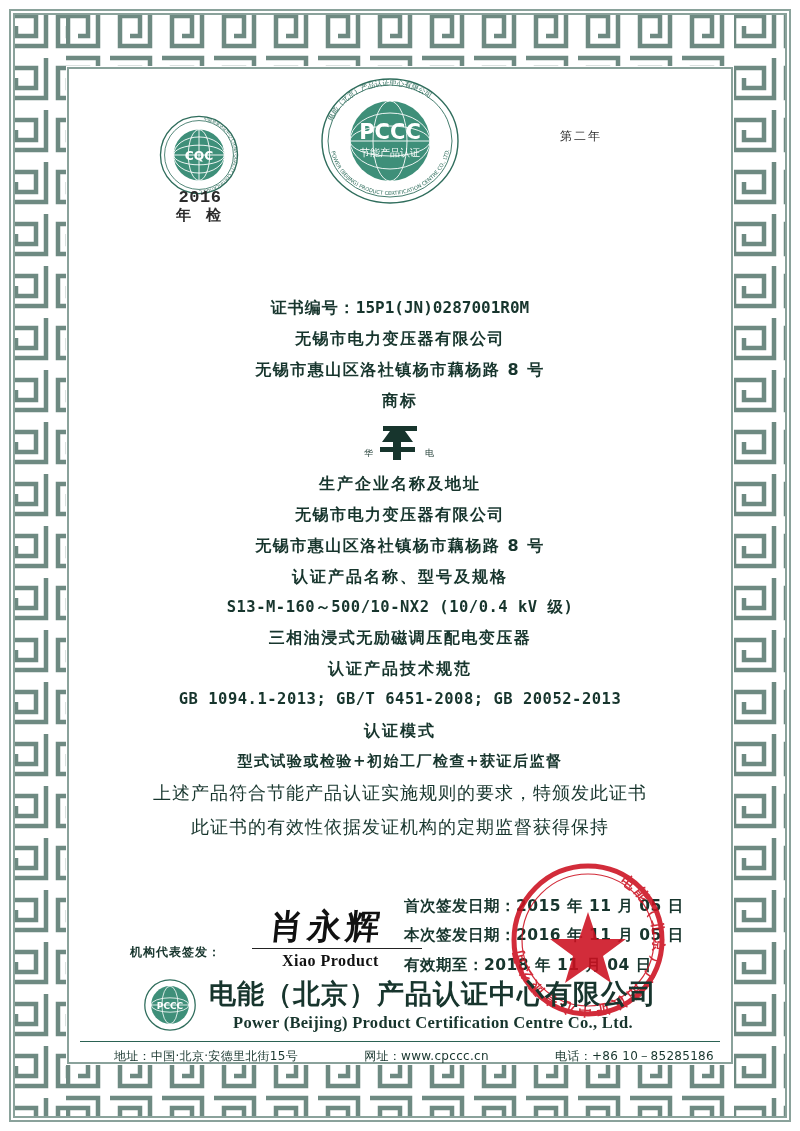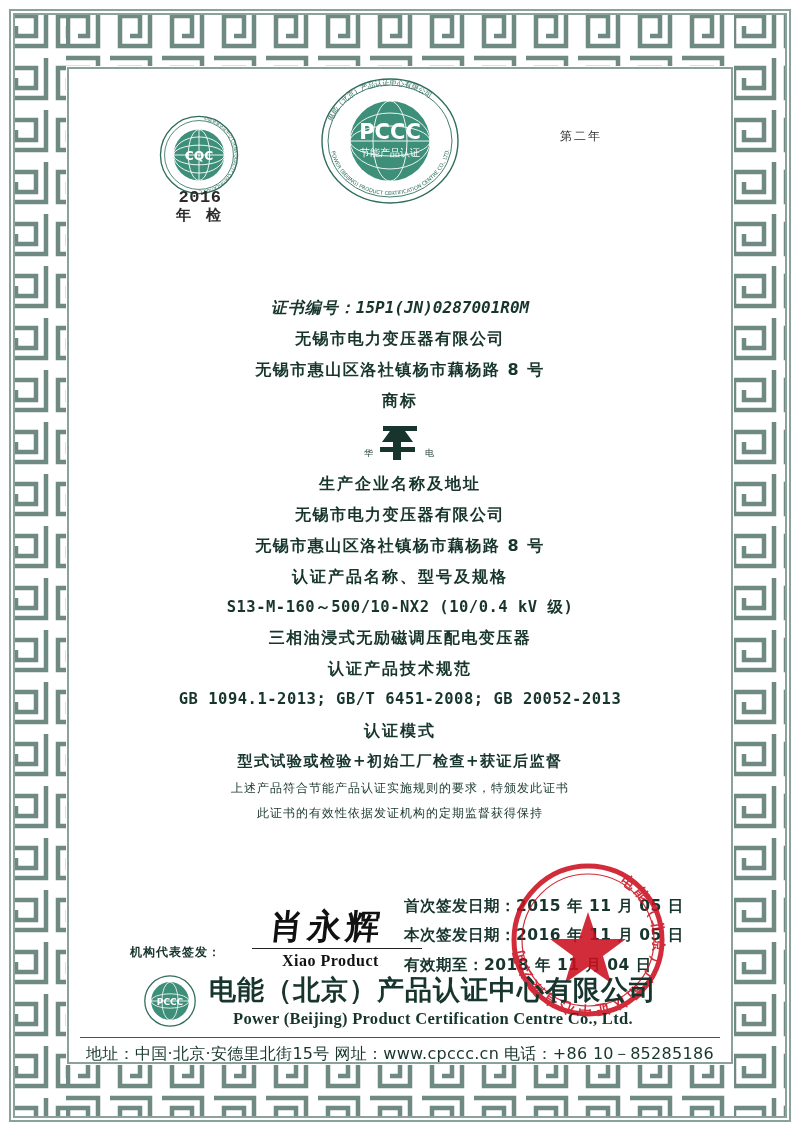--- a/index.html
+++ b/index.html
@@ -122,31 +122,30 @@
   .line.mono {
     font-family: "DejaVu Sans Mono", monospace;
     font-size: 15.5px;
     letter-spacing: 0.5px;
     font-weight: bold;
   }
   .cert-no {
     font-size: 16px;
     font-weight: bold;
     letter-spacing: 1px;
-    font-style: italic;
   }
   .cert-no .num {
     font-family: "DejaVu Sans Mono", monospace;
     letter-spacing: 0;
   }
   .line.small {
     font-size: 15px;
   }
   .line.statement {
-    font-size: 12px;
+    font-size: 18px;
     letter-spacing: 1px;
     margin-top: 4px;
   }
 
   
   .trademark {
     margin: 2px auto 6px auto;
     width: 90px;
     height: 46px;
     position: relative;
@@ -266,25 +265,26 @@
     margin-top: 3px;
   }
   .footer-rule {
     margin: 8px auto 6px auto;
     width: 100%;
     border-bottom: 1.5px solid #2b6253;
   }
   .footer-contacts {
     display: flex;
     justify-content: space-between;
-    font-size: 16px;
+    font-size: 12px;
     color: #17352d;
     font-family: "DejaVu Sans", sans-serif;
     letter-spacing: 0.3px;
     padding: 0 6px;
+    margin-left: 28px;
   }
 </style>
 </head>
 <body>
 
 <div class="certificate">
 
   <svg class="border-frame" width="800" height="1131" viewBox="0 0 800 1131">
     <defs>
       <pattern id="meander" width="52" height="52" patternUnits="userSpaceOnUse">

